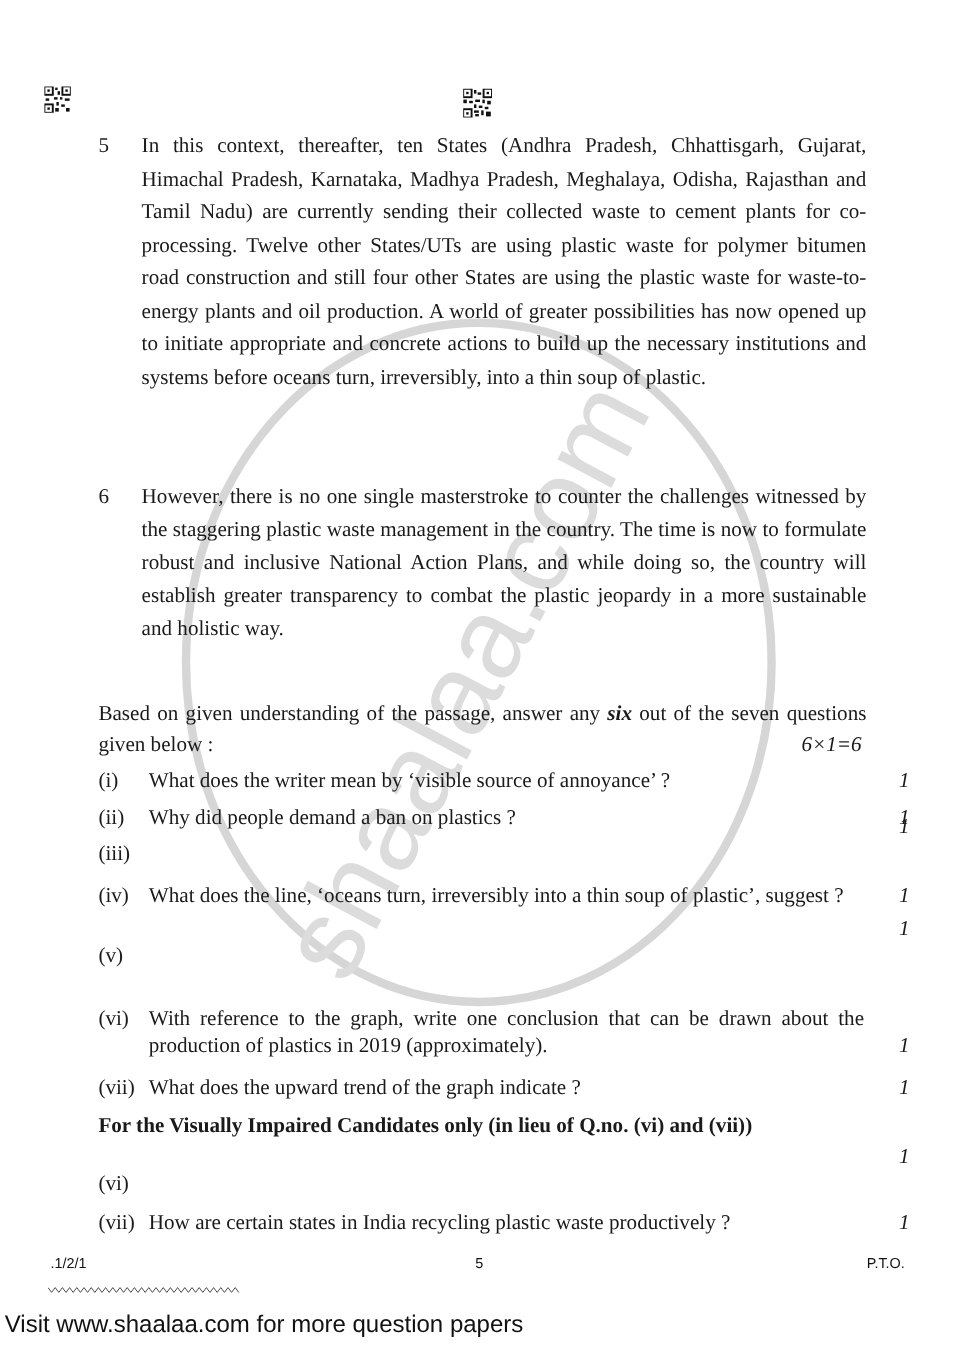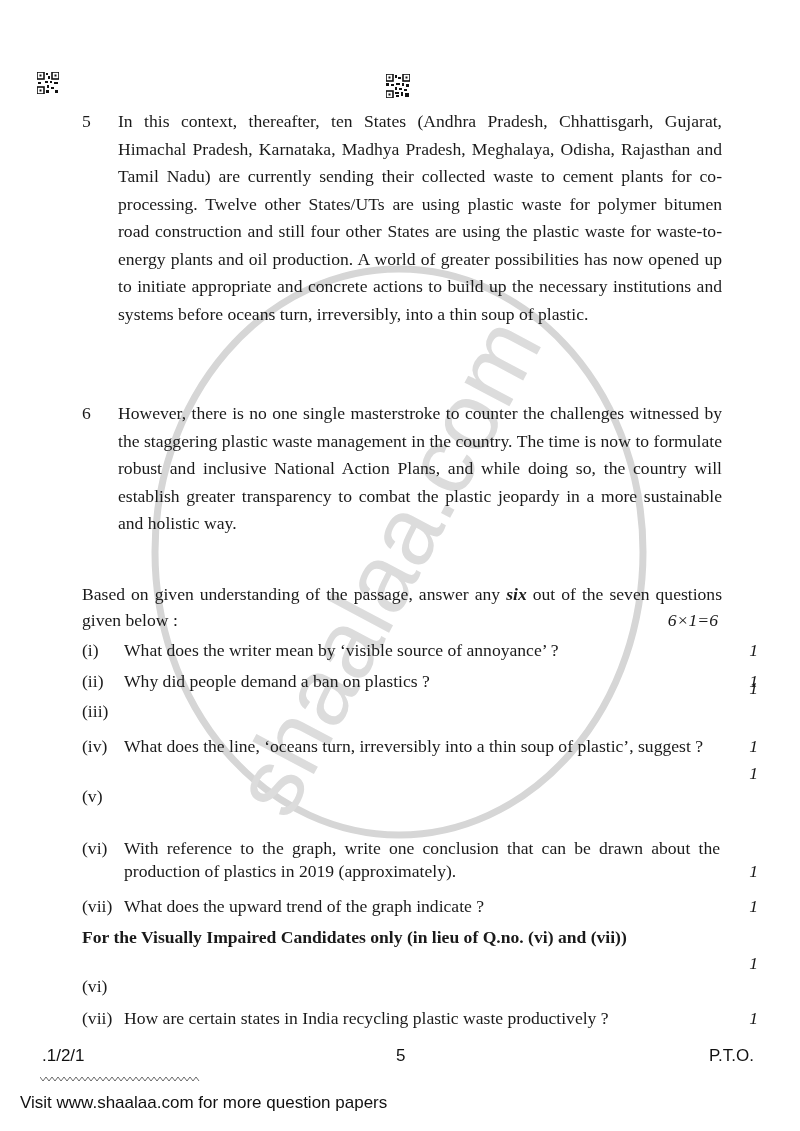--- a/index.html
+++ b/index.html
@@ -22,26 +22,26 @@
   .intro { position: absolute; left: 82px; width: 640px; line-height: 26px; text-align: justify; text-align-last: left; }
   .marks-total { position: absolute; right: 82px; font-style: italic; }
 
   .q { position: absolute; left: 82px; width: 676px; line-height: 23px; }
   .q .roman { position: absolute; left: 0; top: 0; }
   .q .text { margin-left: 42px; width: 596px; text-align: justify; text-align-last: left; }
   .q .mark { position: absolute; right: 0; bottom: 0; font-style: italic; }
 
   .vi-heading { position: absolute; left: 82px; width: 640px; font-weight: bold; line-height: 26px; }
 
-  .footer { position: absolute; font-family: "Liberation Sans", "DejaVu Sans", sans-serif; font-size: 17px; color: #111; }
+  .footer { position: absolute; font-family: "Liberation Sans", "DejaVu Sans", sans-serif; font-size: 12px; color: #111; }
   .footer-code { left: 42px; top: 1046px; }
   .footer-squiggle { left: 40px; top: 1068px; width: 160px; height: 8px; }
   .footer-page { left: 396px; top: 1046px; }
   .footer-pto { right: 46px; top: 1046px; margin-left: 19px; }
-  .footer-visit { left: 20px; top: 1093px; font-size: 17px; }
+  .footer-visit { left: 4px; top: 1093px; font-size: 20px; }
 </style>
 </head>
 <body>
 
 <div class="qr qr-left">
   <svg viewBox="0 0 22 22" width="22" height="22">
     <rect x="0" y="0" width="7" height="7" fill="none" stroke="#111" stroke-width="1.6"></rect>
     <rect x="2.5" y="2.5" width="2" height="2" fill="#111"></rect>
     <rect x="15" y="0" width="7" height="7" fill="none" stroke="#111" stroke-width="1.6"></rect>
     <rect x="17.5" y="2.5" width="2" height="2" fill="#111"></rect>

